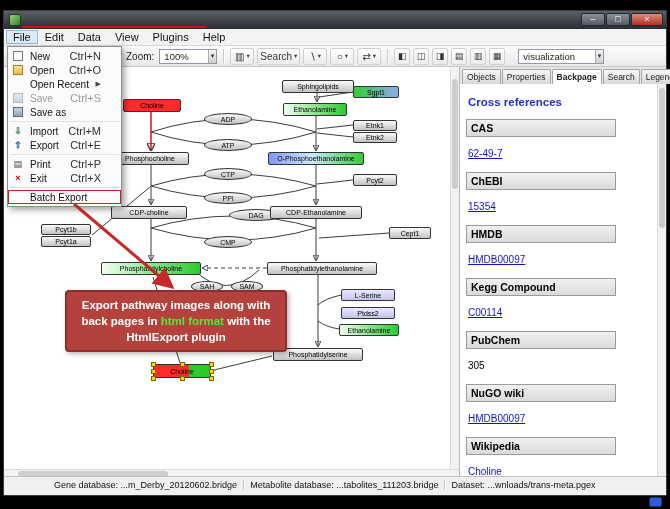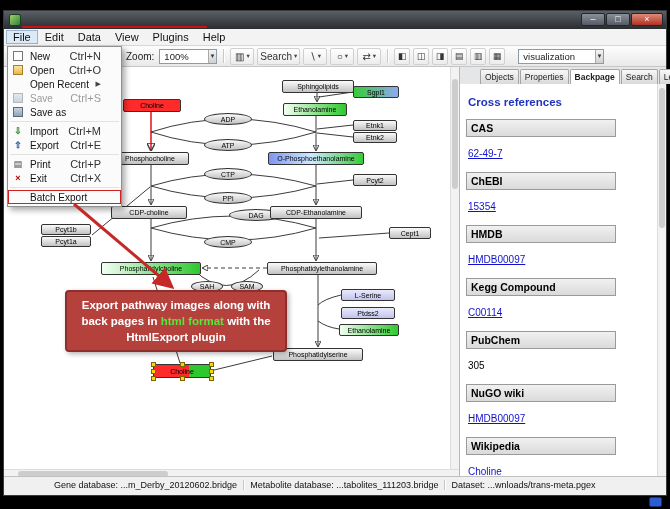--- a/index.html
+++ b/index.html
@@ -69,21 +69,21 @@
   
   .canvas-vscroll{position:absolute;left:446px;top:56px;width:9px;height:402px;background:#f2f2f2;
                   border-left:1px solid #dcdcdc;box-sizing:border-box;}
   .canvas-vscroll .thumb{position:absolute;left:1px;top:12px;width:6px;height:110px;background:#cdcdcd;border-radius:3px;}
   .canvas-hscroll{position:absolute;left:0;top:458px;width:455px;height:9px;background:#f2f2f2;
                   border-top:1px solid #dcdcdc;box-sizing:border-box;}
   .canvas-hscroll .thumb{position:absolute;left:14px;top:1px;width:150px;height:6px;background:#cdcdcd;border-radius:3px;}
   
   .sidebar{position:absolute;left:455px;top:56px;right:0;bottom:18px;background:#eef0f2;
            border-left:1px solid #b8b8b8;box-sizing:border-box;}
-  .tabs{height:17px;display:flex;align-items:flex-end;background:#e4e6e8;border-bottom:1px solid #adadad;padding-left:19px;}
+  .tabs{height:17px;display:flex;align-items:flex-end;background:#e4e6e8;border-bottom:1px solid #adadad;padding-left:1px;}
   .tab{font-size:8.5px;padding:2px 4px;border:1px solid #a5a5a5;border-bottom:none;
        background:linear-gradient(#f8f8f8,#d9d9d9);margin-left:1px;border-radius:2px 2px 0 0;color:#222;}
   .tab.active{background:#fff;font-weight:bold;}
   .bp-content{position:absolute;top:17px;left:0;right:9px;bottom:0;background:#fff;
               padding:8px 6px;overflow:hidden;box-sizing:border-box;}
   .side-vscroll{position:absolute;top:17px;right:0;width:9px;bottom:0;background:#f2f2f2;
                 border-left:1px solid #ddd;box-sizing:border-box;}
   .side-vscroll .thumb{position:absolute;left:1px;top:4px;width:6px;height:140px;background:#cdcdcd;border-radius:3px;}
   .bp-heading{color:#2233bb;font-weight:bold;font-size:11.5px;margin:4px 0 8px 2px;}
   .bp-header{width:150px;background:linear-gradient(#f1f1f1,#dadada);border:1px solid #9a9a9a;

